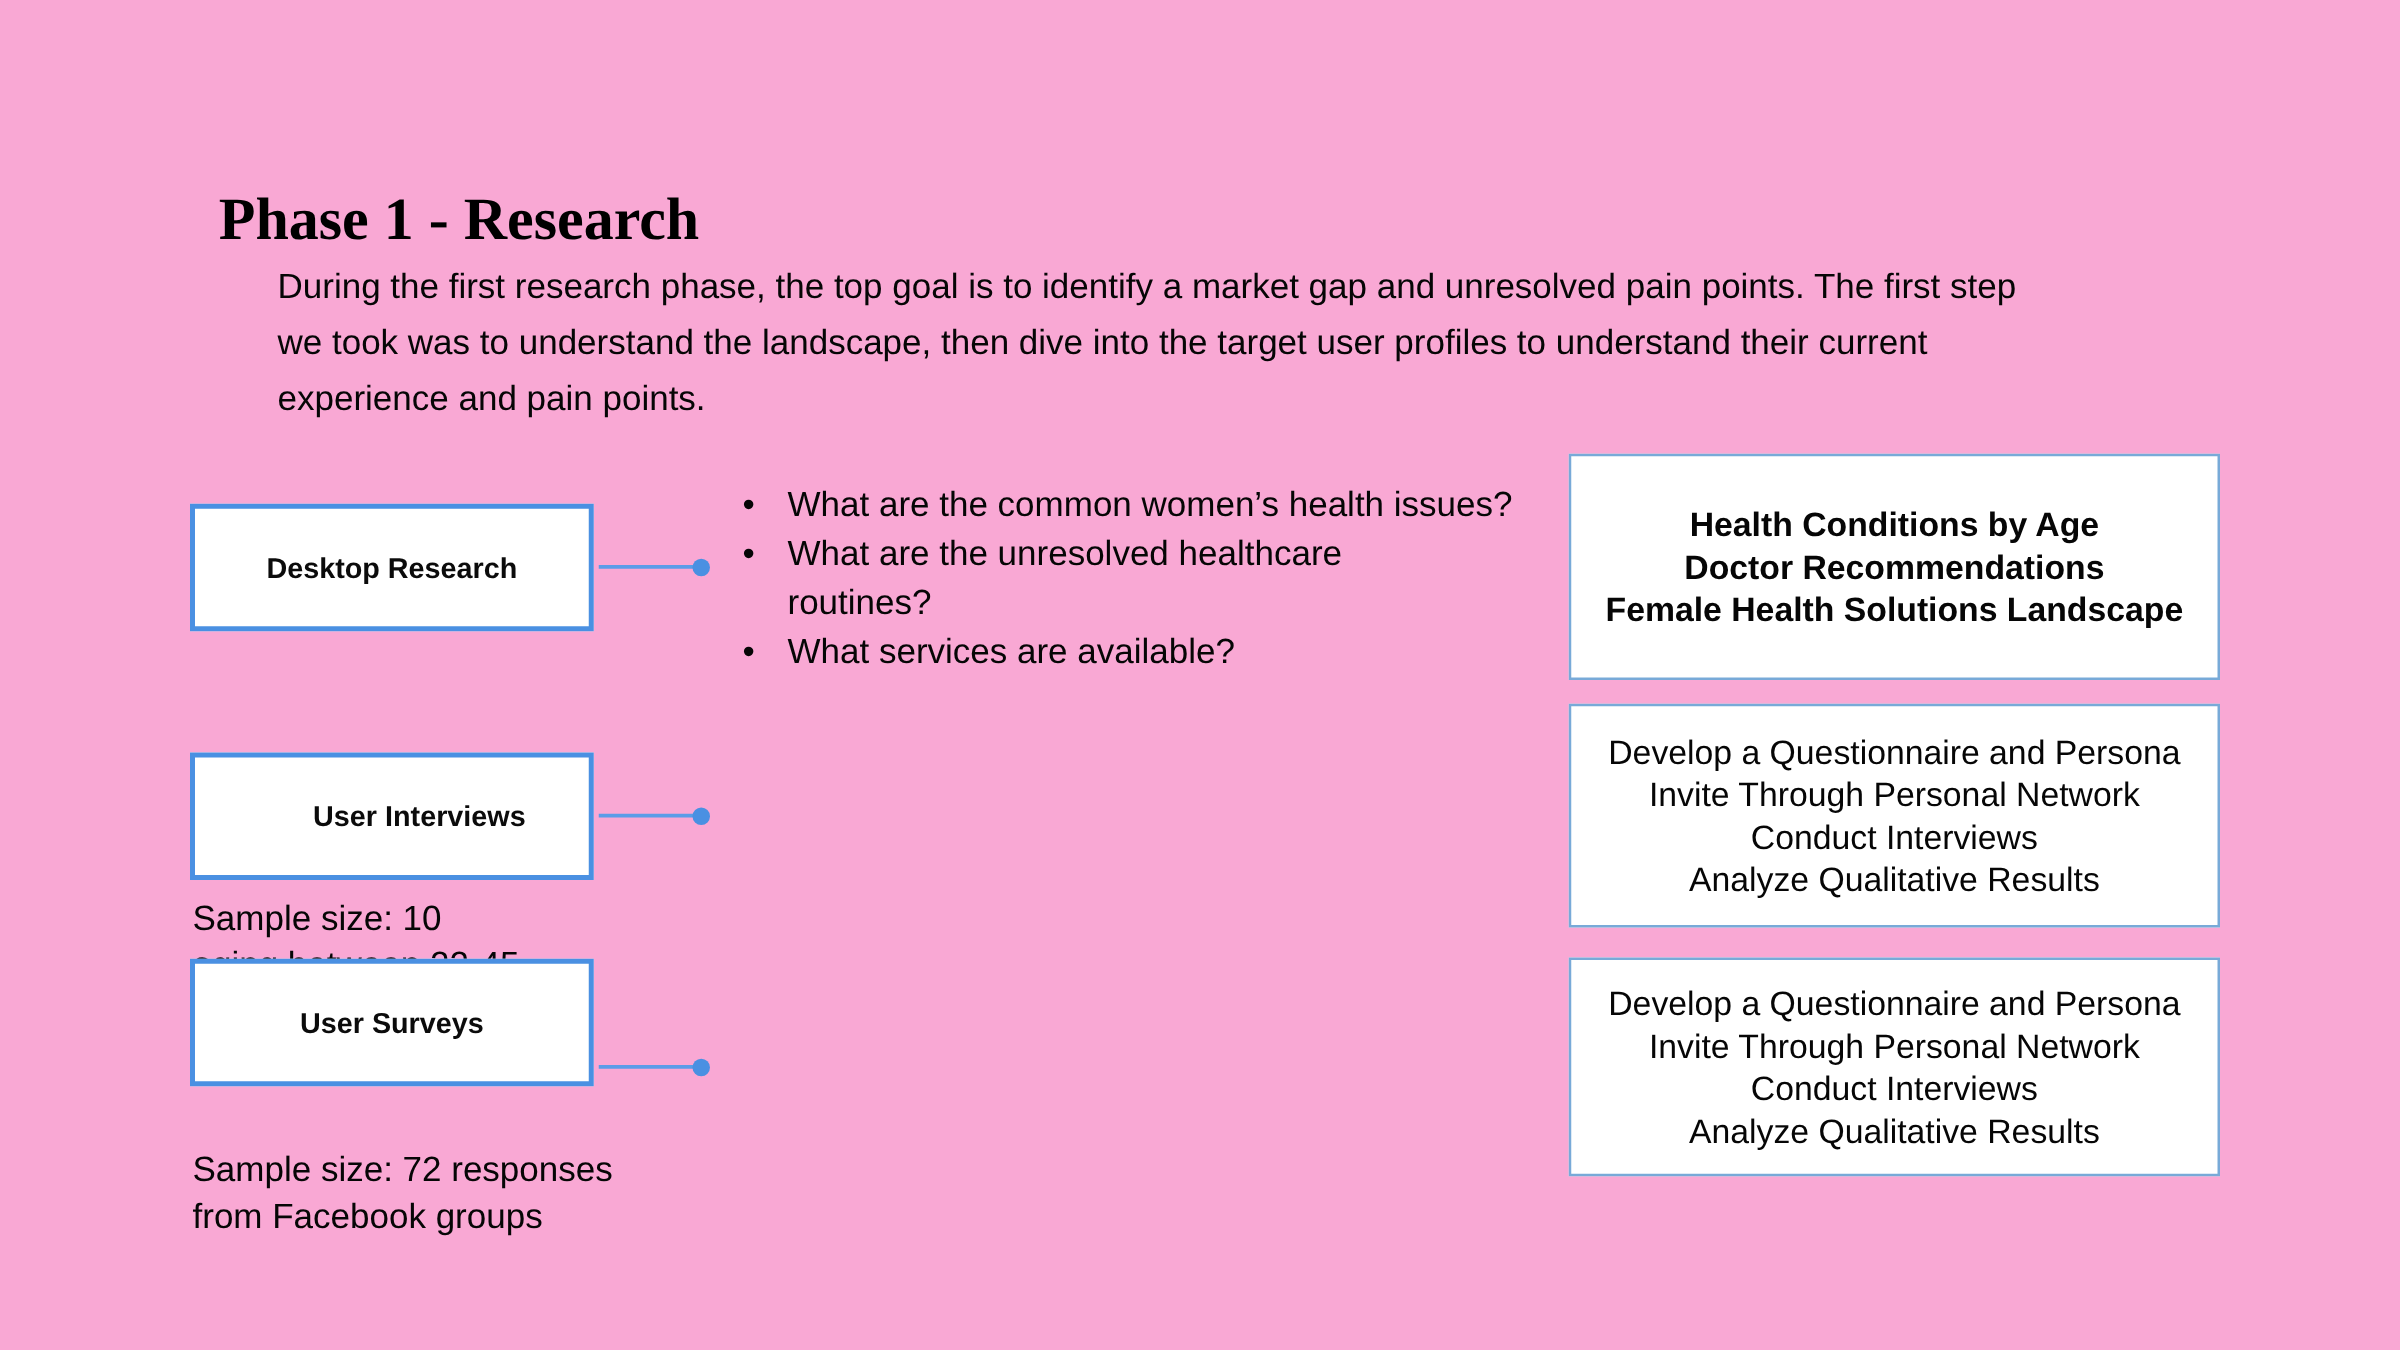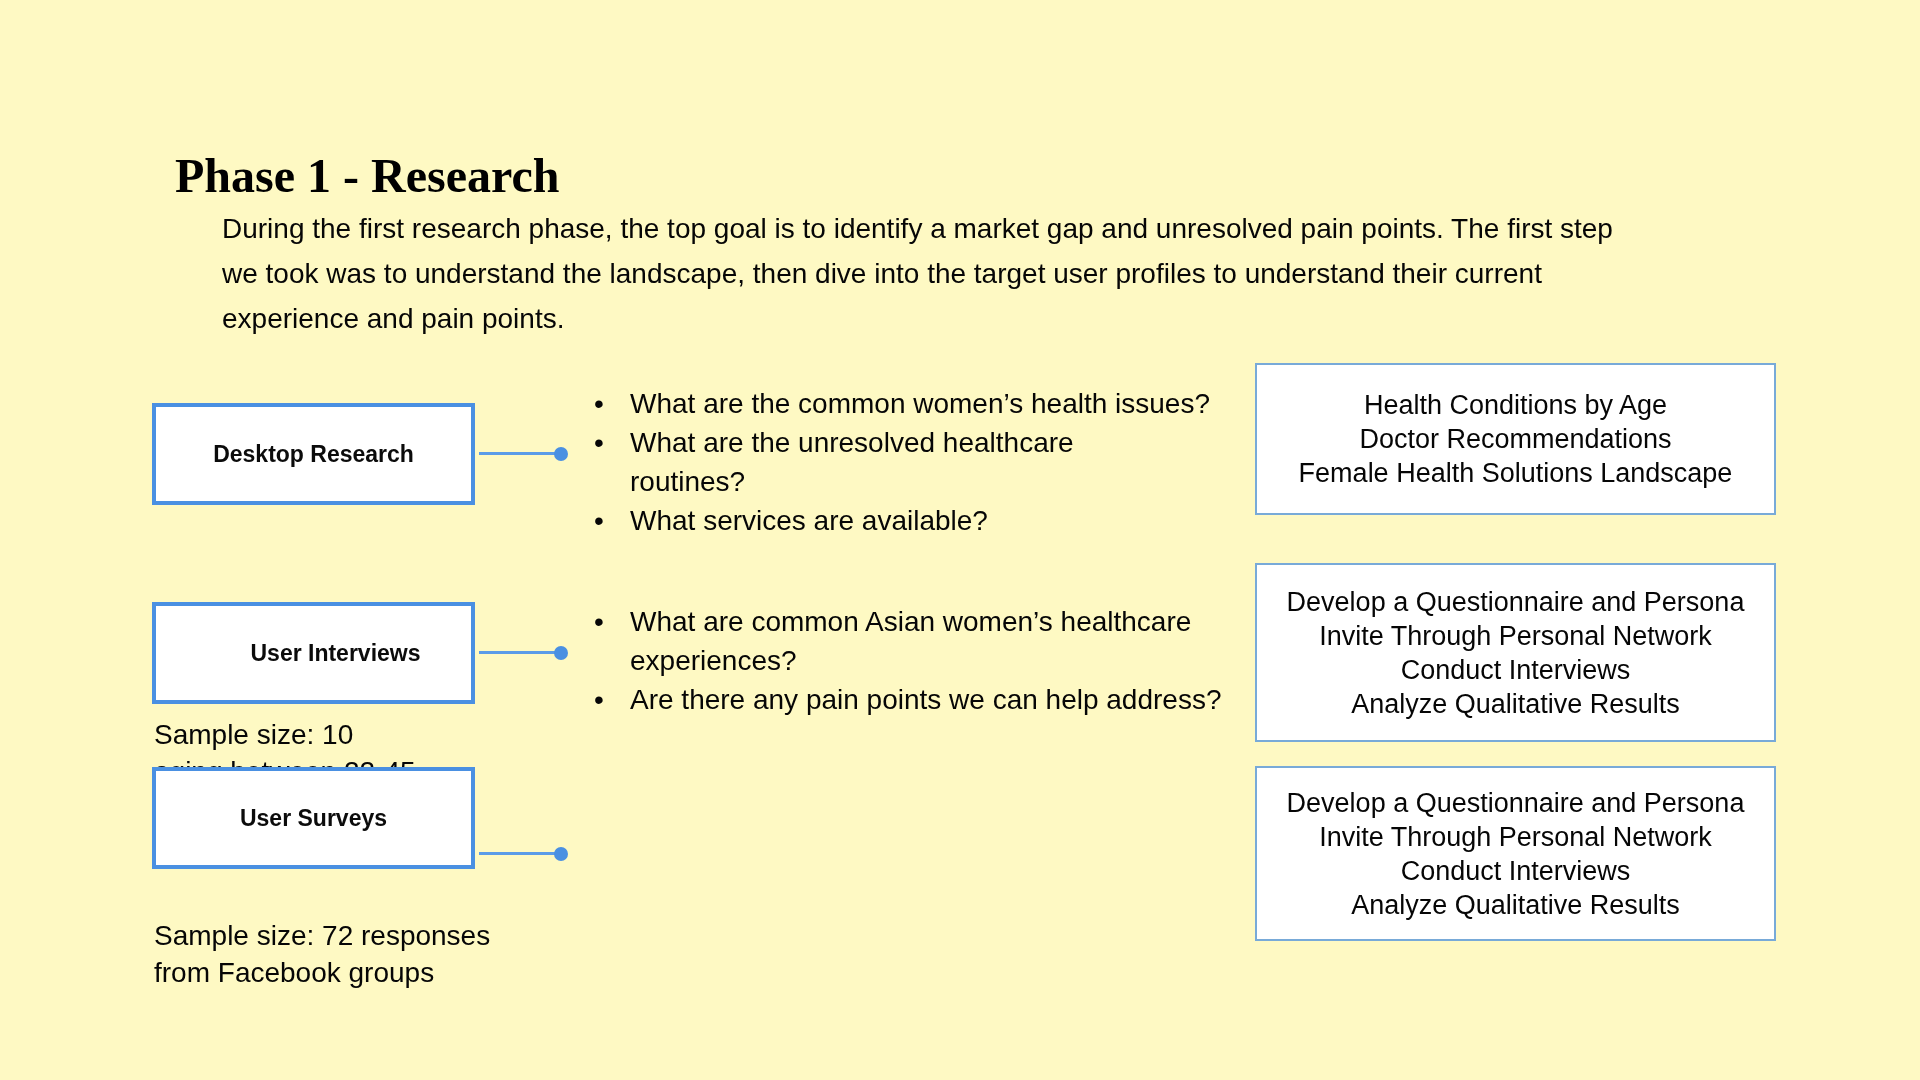--- a/index.html
+++ b/index.html
@@ -1,19 +1,19 @@
 <!DOCTYPE html>
 <html><head>
 <meta charset="utf-8">
 <style>
   html,body{margin:0;padding:0;background:#ffffff;}
   .stage{
     position:relative;
     width:1920px;height:1080px;
-    background:#fef9c3;
+    background:#f9a8d4;
     font-family:"Liberation Sans","DejaVu Sans",sans-serif;
     color:#000;
     overflow:hidden;
   }
   .abs{position:absolute;}
 
   .title{
     left:175px;top:116px;
     font-family:"Liberation Serif","DejaVu Serif",serif;
     font-weight:700;
@@ -90,21 +90,21 @@
     box-sizing:border-box;
     border:2px solid #78aad8;
     background:#ffffff;
     display:flex;align-items:center;justify-content:center;
     text-align:center;
   }
   .output-box .output-text{
     font-size:27px;line-height:34px;
     white-space:pre-line;color:#060606;
   }
-  .ob1{top:363px;height:152px;}
+  .ob1{top:363px;height:181px;font-weight:bold;}
   .ob2{top:563px;height:179px;}
   .ob3{top:766px;height:175px;}
 </style>
 </head>
 <body>
 
 <div class="stage">
 
   <h1 class="abs title">Phase 1 - Research</h1>
 
@@ -127,25 +127,20 @@
 Doctor Recommendations
 Female Health Solutions Landscape</div>
   </div>
 
   <div class="abs method-box mb2">
     <span class="label">User Interviews</span>
   </div>
   <div class="abs connector cn2"></div>
   <div class="abs caption cp2">Sample size: 10
 aging between 22-45</div>
-  <ul class="abs questions ql2">
-    <li>What are common Asian women’s healthcare
-experiences?</li>
-    <li>Are there any pain points we can help address?</li>
-  </ul>
   <div class="abs output-box ob2">
     <div class="output-text">Develop a Questionnaire and Persona
 Invite Through Personal Network
 Conduct Interviews
 Analyze Qualitative Results</div>
   </div>
 
   <div class="abs method-box mb3">
     <span class="label">User Surveys</span>
   </div>

